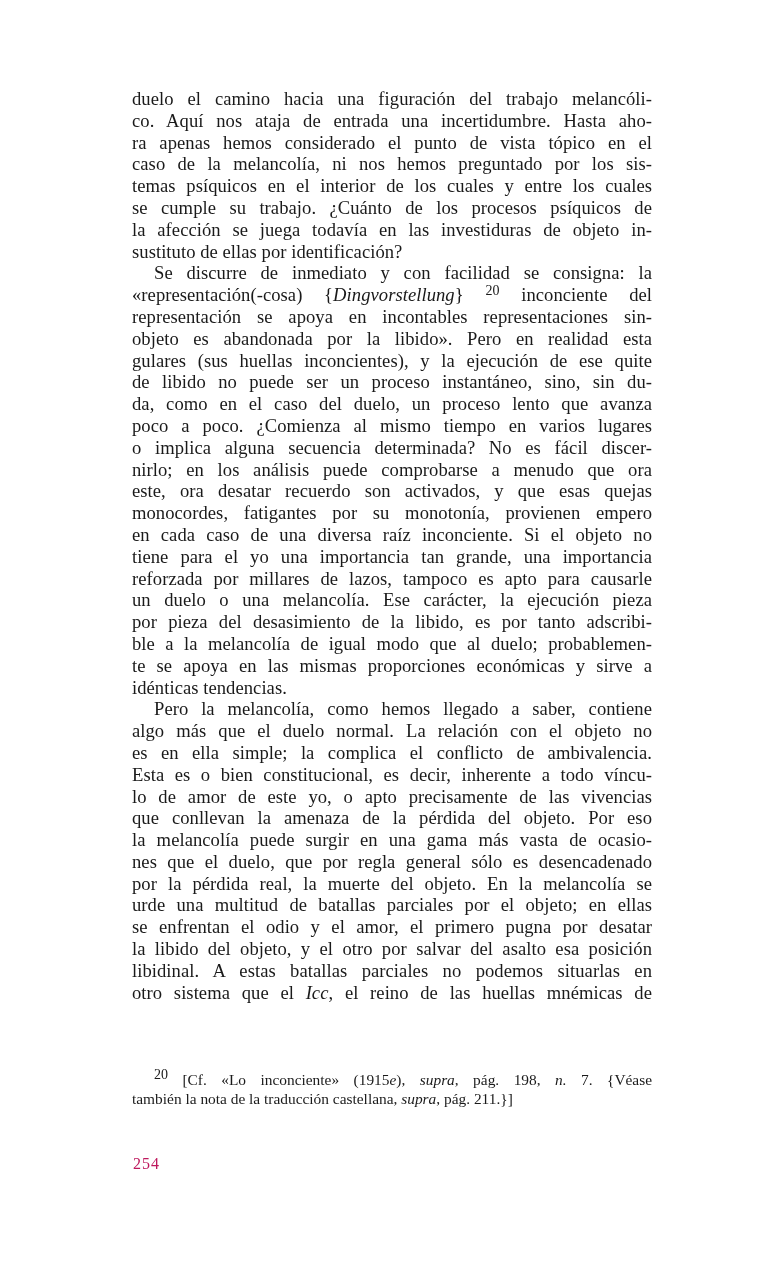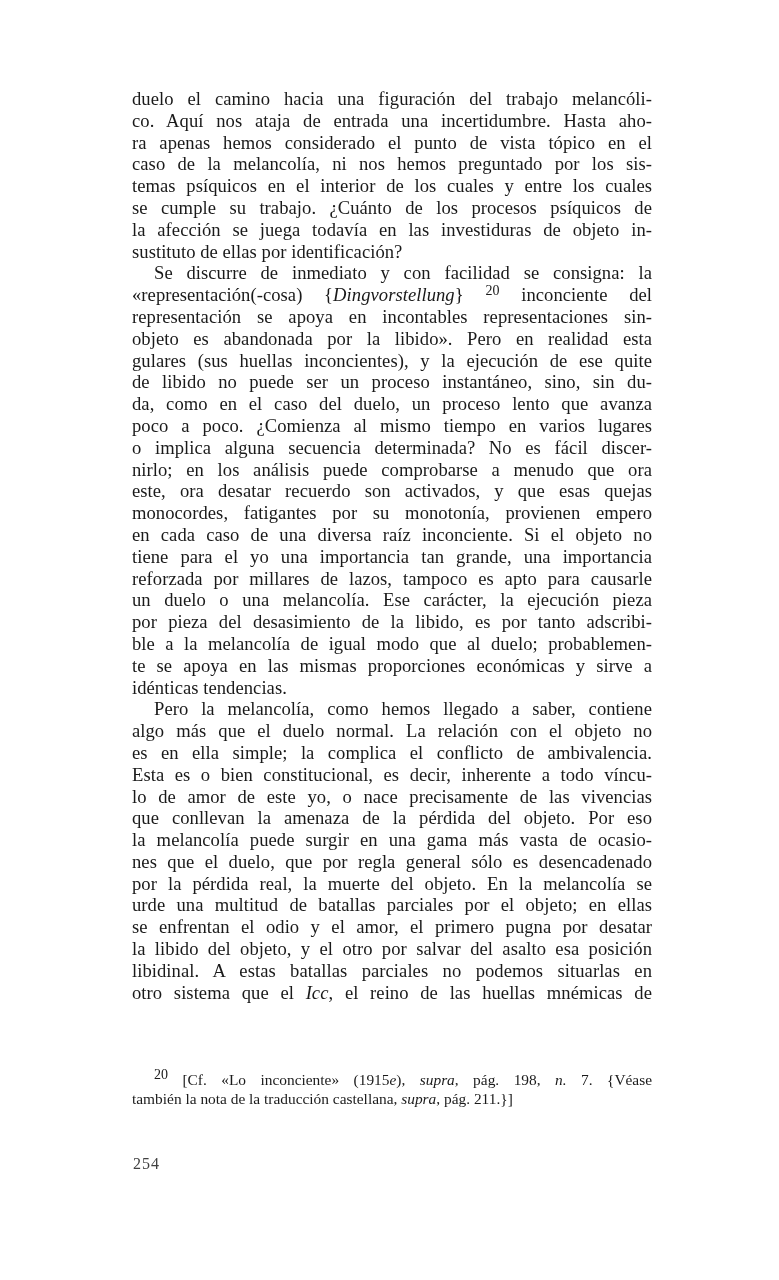--- a/index.html
+++ b/index.html
@@ -25,21 +25,21 @@
     }
     .fline {
       display: block; height: 19px; line-height: 19px;
       font-size: 15.4px; white-space: nowrap;
       text-align: justify; text-align-last: justify;
     }
     .fline.last { text-align-last: left; }
     .fline.indent { padding-left: 22px; }
     .page-number {
       position: absolute; left: 133px; top: 1155px;
-      font-size: 16px; letter-spacing: 1px; color: #404040;
+      font-size: 16px; letter-spacing: 1px; color: #be185d;
     }
     i, .it { font-style: italic; }
     sup { font-size: 14px; vertical-align: 6px; line-height: 0; }
   </style>
 </head>
 <body>
 
 <div class="page">
   <div class="body-text" id="body-text">
       <span class="line">duelo el camino hacia una figuración del trabajo melancóli-</span>
@@ -67,21 +67,21 @@
       <span class="line">reforzada por millares de lazos, tampoco es apto para causarle</span>
       <span class="line">un duelo o una melancolía. Ese carácter, la ejecución pieza</span>
       <span class="line">por pieza del desasimiento de la libido, es por tanto adscribi-</span>
       <span class="line">ble a la melancolía de igual modo que al duelo; probablemen-</span>
       <span class="line">te se apoya en las mismas proporciones económicas y sirve a</span>
       <span class="line last">idénticas tendencias.</span>
       <span class="line indent">Pero la melancolía, como hemos llegado a saber, contiene</span>
       <span class="line">algo más que el duelo normal. La relación con el objeto no</span>
       <span class="line">es en ella simple; la complica el conflicto de ambivalencia.</span>
       <span class="line">Esta es o bien constitucional, es decir, inherente a todo víncu-</span>
-      <span class="line">lo de amor de este yo, o nace precisamente de las vivencias</span>
+      <span class="line">lo de amor de este yo, o apto precisamente de las vivencias</span>
       <span class="line">que conllevan la amenaza de la pérdida del objeto. Por eso</span>
       <span class="line">la melancolía puede surgir en una gama más vasta de ocasio-</span>
       <span class="line">nes que el duelo, que por regla general sólo es desencadenado</span>
       <span class="line">por la pérdida real, la muerte del objeto. En la melancolía se</span>
       <span class="line">urde una multitud de batallas parciales por el objeto; en ellas</span>
       <span class="line">se enfrentan el odio y el amor, el primero pugna por desatar</span>
       <span class="line">la libido del objeto, y el otro por salvar del asalto esa posición</span>
       <span class="line">libidinal. A estas batallas parciales no podemos situarlas en</span>
       <span class="line"><span>otro sistema que el </span><i>Icc</i><span></span><span>, el reino de las huellas mnémicas de</span></span>
     </div>

